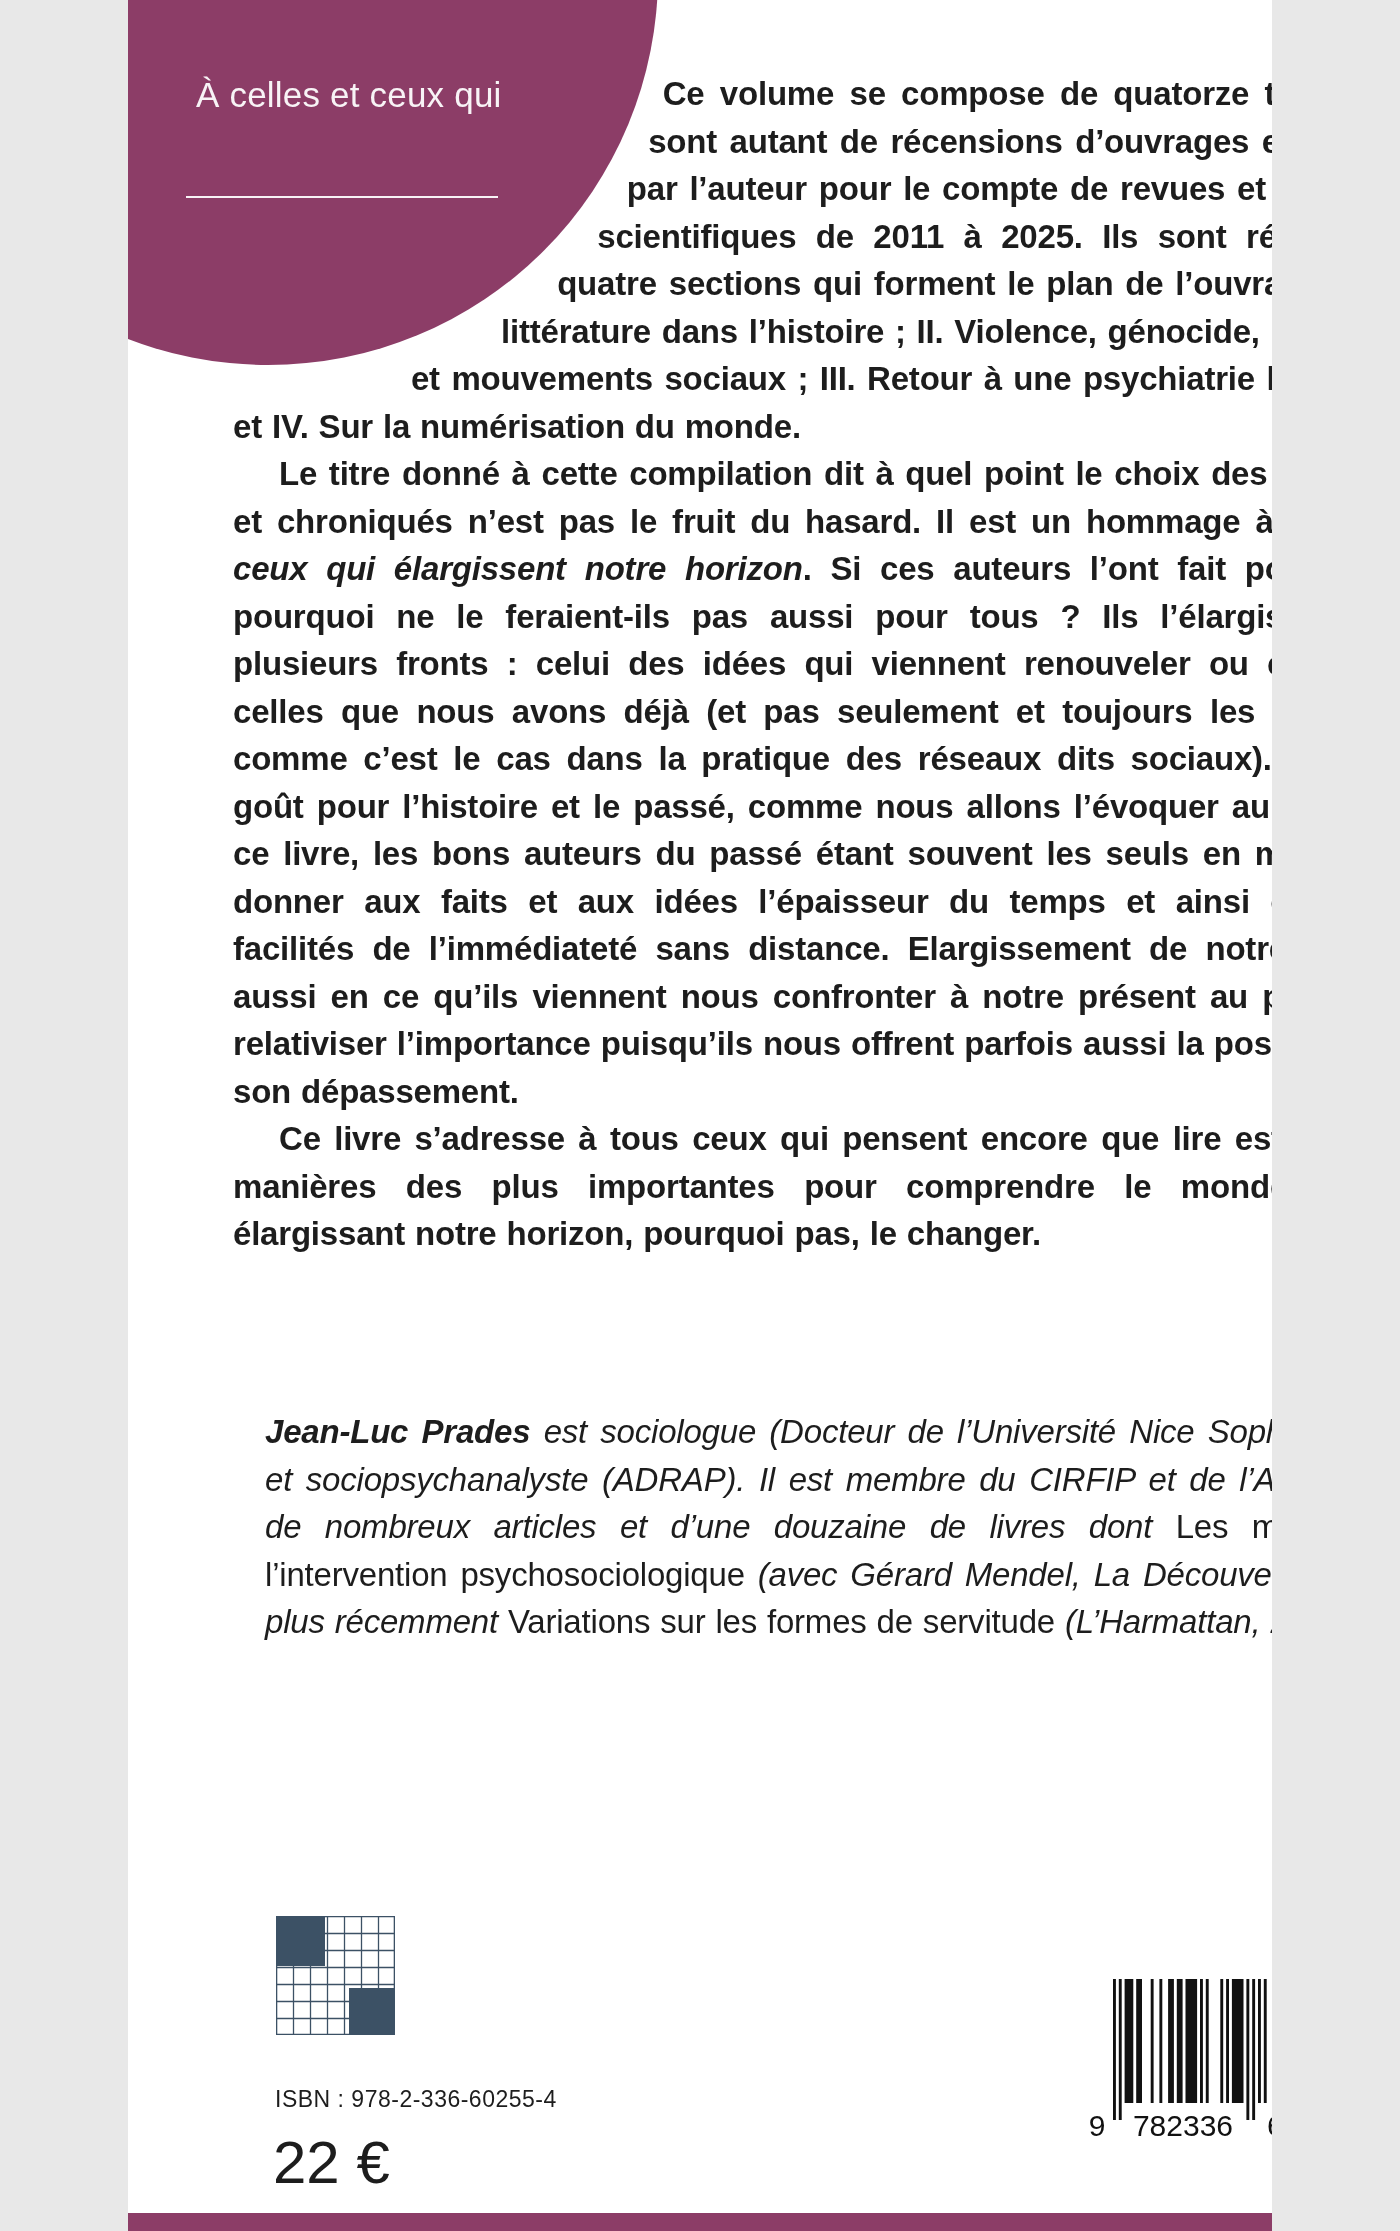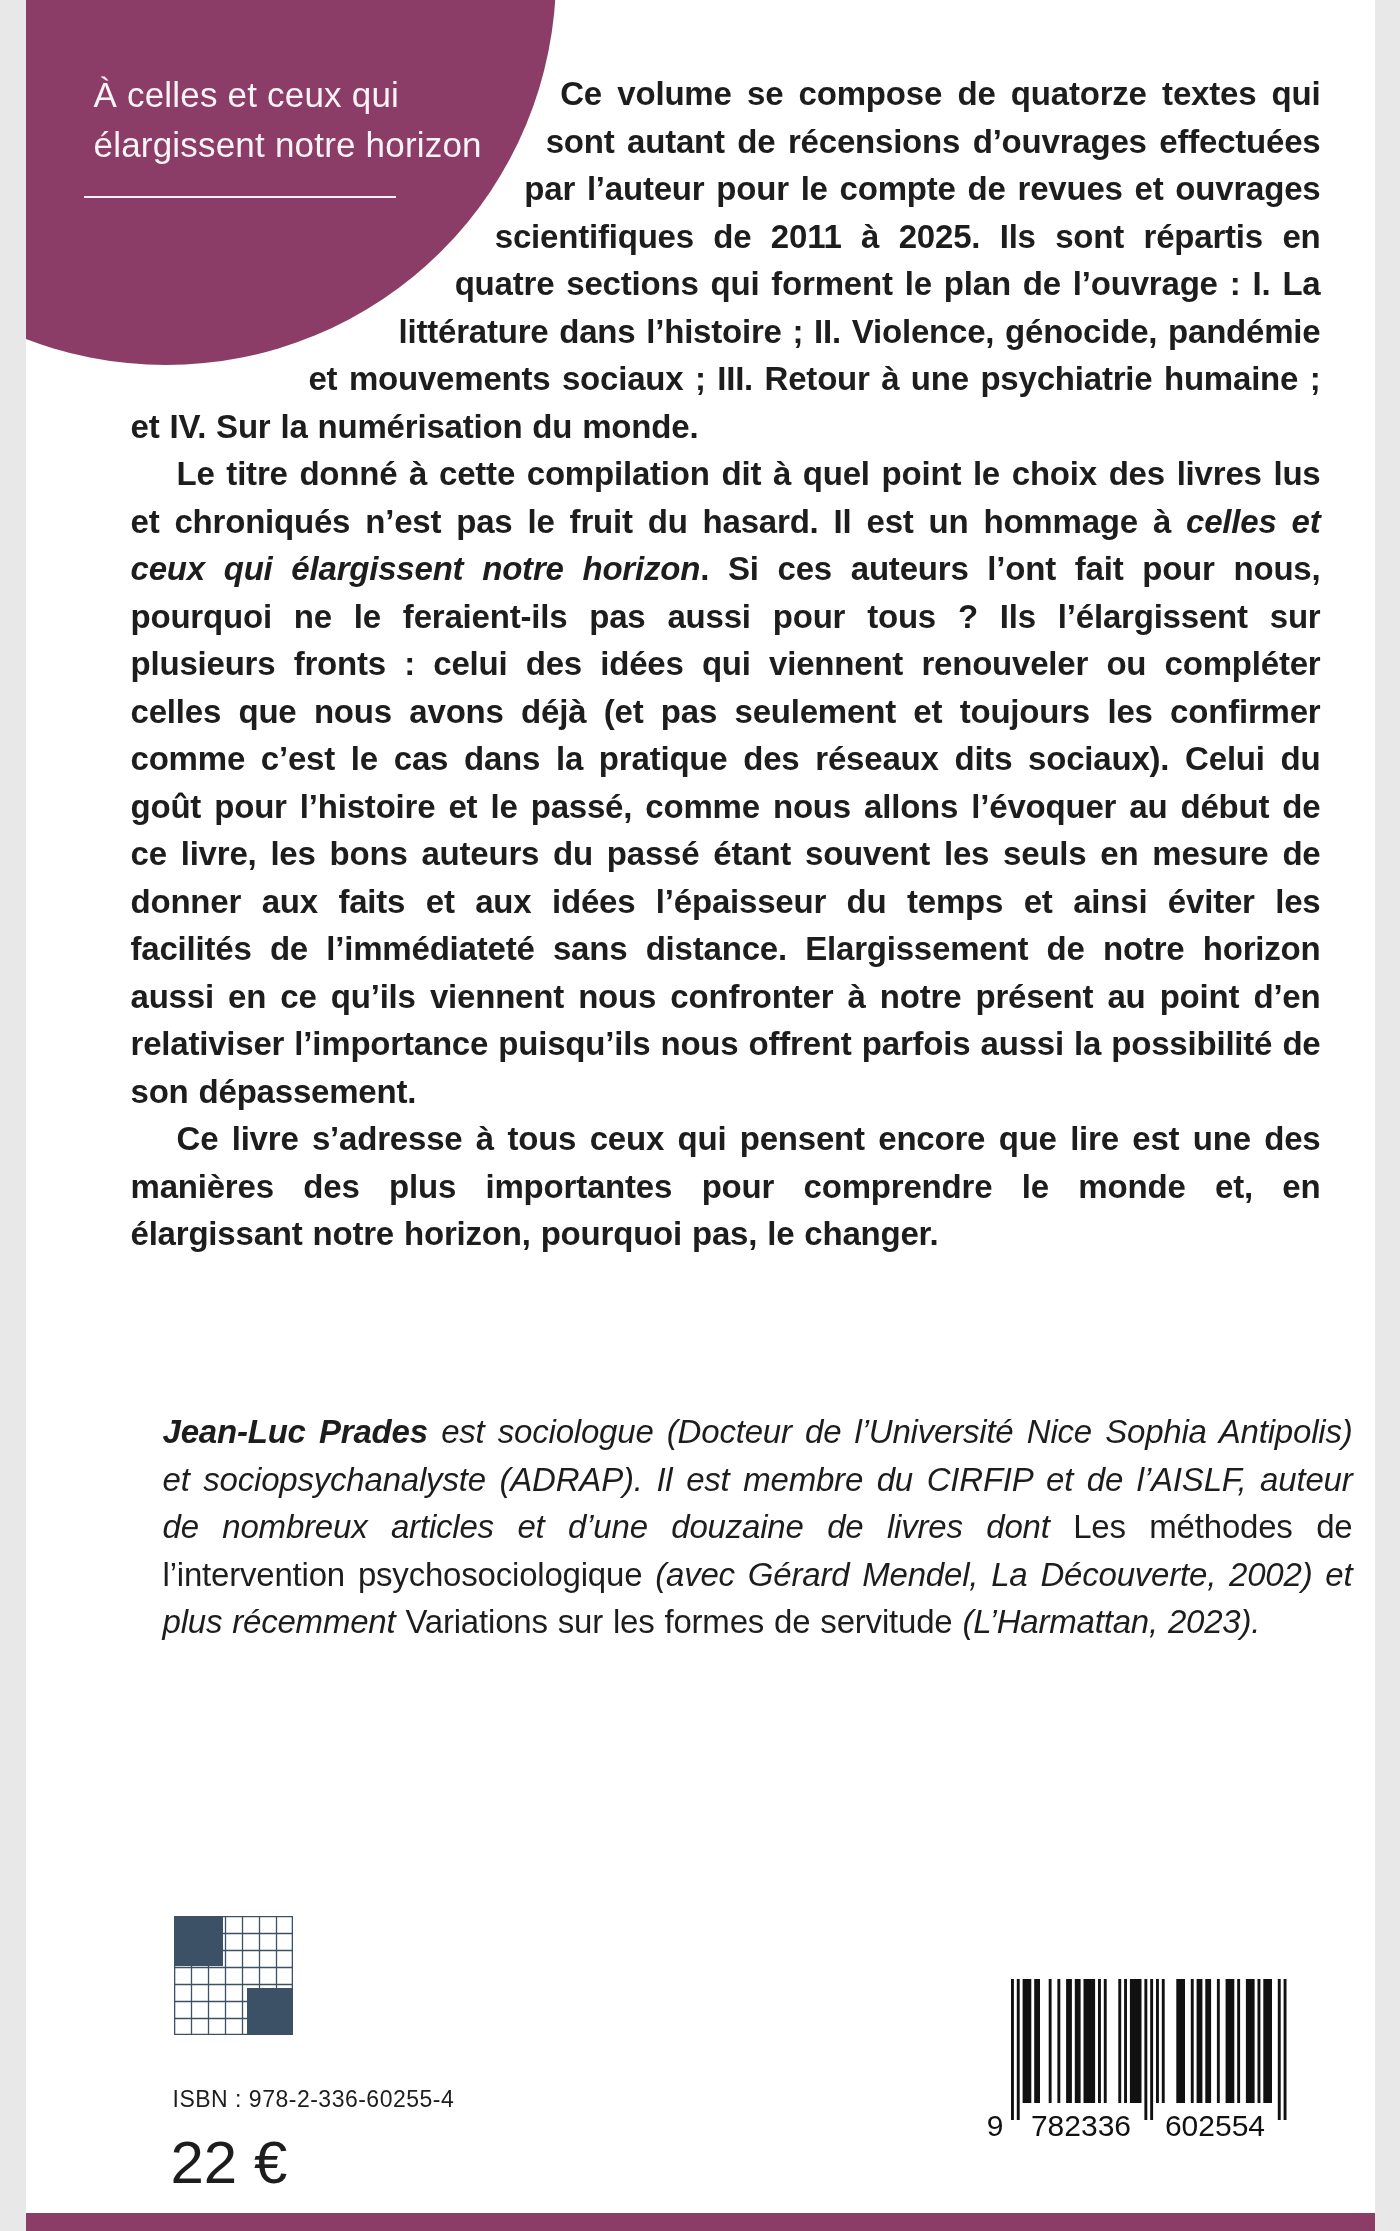--- a/index.html
+++ b/index.html
@@ -1,18 +1,18 @@
 <!DOCTYPE html>
 <html><head>
 <meta charset="utf-8">
 <style>
   html,body{margin:0;padding:0;background:#e8e8e8;}
   .page{
     position:relative;
-    width:1349px;height:2231px;
+    width:1144px;height:2231px;
     background:#ffffff;
     overflow:hidden;
     font-family:"Liberation Sans", sans-serif;
     color:#1d1d1d;
     margin:0 auto;
   }
   
   .dedication-circle{
     position:absolute;
     left:-250px;top:-415px;
@@ -92,21 +92,20 @@
 </style>
 </head>
 <body>
 
 <div class="page">
 
   <div class="dedication-circle"></div>
 
   <div class="dedication">
     <div>À celles et ceux qui</div>
-    <div>élargissent notre horizon</div>
   </div>
   <div class="dedication-rule"></div>
 
   <div class="synopsis">
     <div class="circle-spacer"></div>
     <p>Ce volume se compose de quatorze textes qui sont autant de récensions d’ouvrages effectuées par l’auteur pour le compte de revues et ouvrages scientifiques de 2011 à 2025. Ils sont répartis en quatre sections qui forment le plan de l’ouvrage&nbsp;: I. La littérature dans l’histoire&nbsp;; II. Violence, génocide, pandémie et mouvements sociaux&nbsp;; III. Retour à une psychiatrie humaine&nbsp;; et IV. Sur la numérisation du monde.</p>
     <p class="indent"><span>Le titre donné à cette compilation dit à quel point le choix des livres lus et chroniqués n’est pas le fruit du hasard. Il est un hommage à </span><i>celles et ceux qui élargissent notre horizon</i><span>. Si ces auteurs l’ont fait pour nous, pourquoi ne le feraient-ils pas aussi pour tous&nbsp;? Ils l’élargissent sur plusieurs fronts&nbsp;: celui des idées qui viennent renouveler ou compléter celles que nous avons déjà (et pas seulement et toujours les confirmer comme c’est le cas dans la pratique des réseaux dits sociaux). Celui du goût pour l’histoire et le passé, comme nous allons l’évoquer au début de ce livre, les bons auteurs du passé étant souvent les seuls en mesure de donner aux faits et aux idées l’épaisseur du temps et ainsi éviter les facilités de l’immédiateté sans distance. Elargissement de notre horizon aussi en ce qu’ils viennent nous confronter à notre présent au point d’en relativiser l’importance puisqu’ils nous offrent parfois aussi la possibilité de son dépassement.</span></p>
     <p class="indent">Ce livre s’adresse à tous ceux qui pensent encore que lire est une des manières des plus importantes pour comprendre le monde et, en élargissant notre horizon, pourquoi pas, le changer.</p>
   </div>
 

